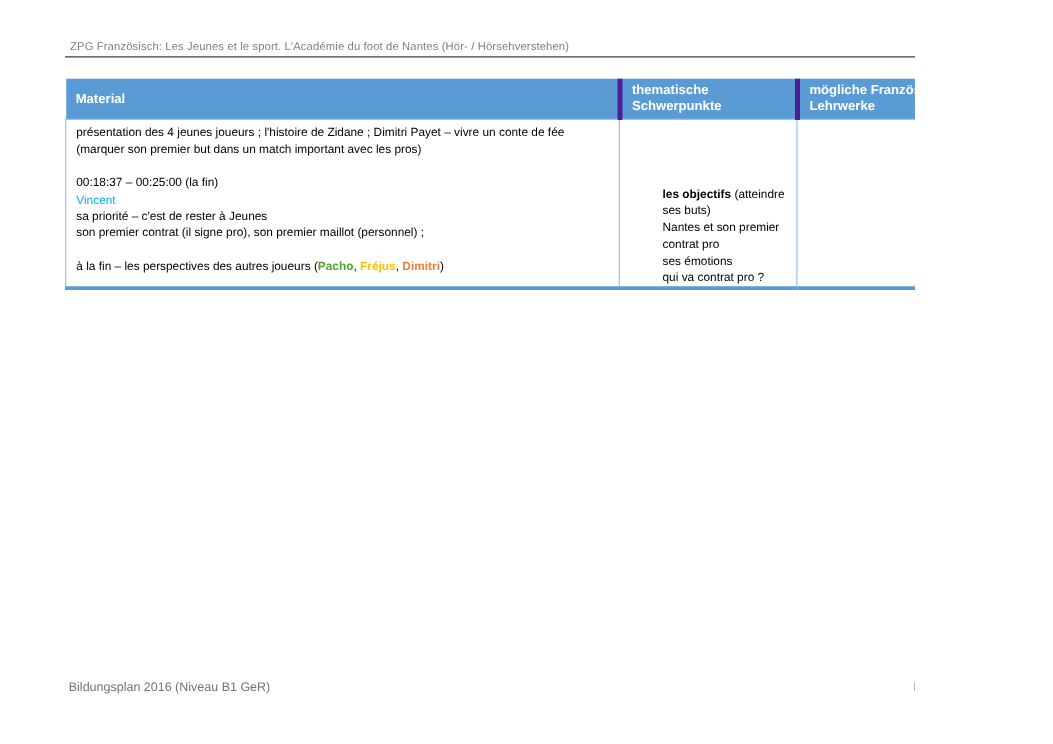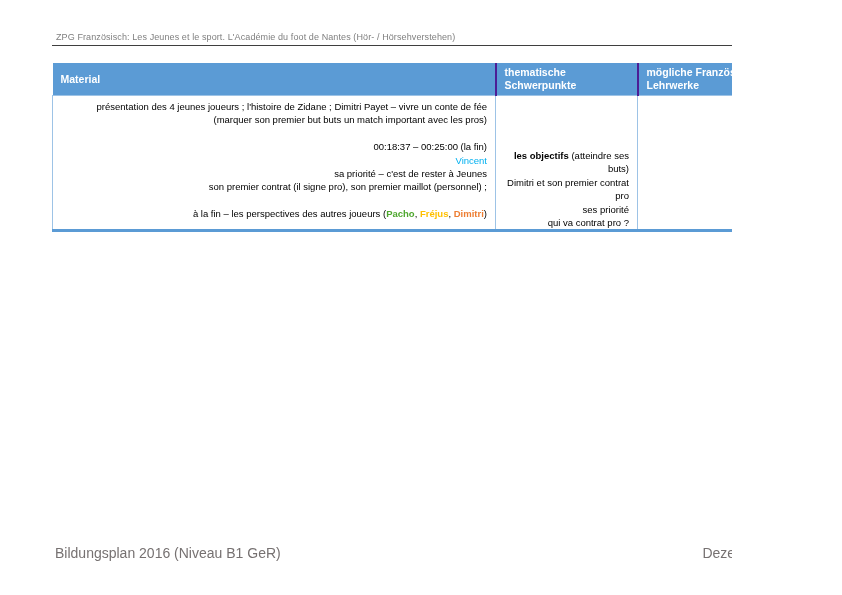--- a/index.html
+++ b/index.html
@@ -14,35 +14,35 @@
   .doc-title { color:#7f7f7f; padding-left:4px; letter-spacing:0.1px; }
   .doc-page  { color:#2E74B5; font-weight:normal; text-decoration:underline;
                text-decoration-thickness:1.5px; padding-right:14px; }
 
   
   .content-table { position:absolute; left:52px; top:63px; width:736px;
                    border-collapse:collapse; table-layout:fixed; }
   .content-table .c1 { width:443px; } .content-table .c2 { width:142px; } .content-table .c3 { width:151px; }
   .content-table th { background:#5B9BD5; color:#ffffff; font-size:10.5px; font-weight:bold;
                       text-align:left; vertical-align:middle; padding:3px 8px; line-height:13px;
-                      height:32px; border-left:2px solid #4c1d95; }
+                      height:32px; border-left:4px solid #4c1d95; }
   .content-table th:first-child { border-left:none; }
   .content-table td { border:1px solid #9DC3E6; border-bottom:3px solid #5B9BD5;
                       vertical-align:top; padding:4px 8px 0 8px; height:135px;
                       font-size:9.5px; line-height:13.4px; color:#000; }
-  .line { min-height:13.4px;text-align:right; }
+  .line { min-height:13.4px; }
   .blank { height:13.4px; }
   .bold { font-weight:normal; }
   .vincent { color:#00B0F0; }
-  .schwerpunkte-block { padding-top:49px; }
+  .schwerpunkte-block { padding-top:49px;margin-left:26px; }
 
   
   .doc-footer { position:absolute; left:55px; top:545px; width:747px;
                 display:flex; justify-content:space-between;
-                font-size:14px; color:#767171; }
+                font-size:10px; color:#767171; }
 </style>
 </head>
 <body>
 
 <div class="page">
 
   <div class="doc-header">
     <span class="doc-title">ZPG Französisch: Les Jeunes et le sport. L'Académie du foot de Nantes (Hör- / Hörsehverstehen)</span>
     <span class="doc-page">Seite 20</span>
   </div>
@@ -57,34 +57,34 @@
       <tr>
         <th>Material</th>
         <th>thematische Schwerpunkte</th>
         <th>mögliche Französisch an Lehrwerke</th>
       </tr>
     </thead>
     <tbody>
       <tr>
         <td>
           <div class="line">présentation des 4 jeunes joueurs ; l'histoire de Zidane ; Dimitri Payet – vivre un conte de fée</div>
-          <div class="line">(marquer son premier but buts un match important avec les pros)</div>
+          <div class="line">(marquer son premier but dans un match important avec les pros)</div>
           <div class="line blank"></div>
           <div class="line bold">00:18:37 – 00:25:00 (la fin)</div>
           <div class="line bold vincent">Vincent</div>
           <div class="line">sa priorité – c'est de rester à Jeunes</div>
           <div class="line">son premier contrat (il signe pro), son premier maillot (personnel) ;</div>
           <div class="line blank"></div>
           <div class="line"><span style="color: rgb(0, 0, 0);">à la fin – les perspectives des autres joueurs (</span><span style="color: rgb(78, 167, 46); font-weight: bold;">Pacho</span><span style="color: rgb(0, 0, 0);">, </span><span style="color: rgb(255, 192, 0); font-weight: bold;">Fréjus</span><span style="color: rgb(0, 0, 0);">, </span><span style="color: rgb(237, 125, 49); font-weight: bold;">Dimitri</span><span style="color: rgb(0, 0, 0);">)</span></div>
         </td>
         <td>
           <div class="schwerpunkte-block">
             <div class="line"><span style="color: rgb(0, 0, 0); font-weight: bold;">les objectifs</span><span style="color: rgb(0, 0, 0);"> (atteindre ses buts)</span></div>
-            <div class="line bold">Dimitri et son premier contrat pro</div>
-            <div class="line bold">ses priorité</div>
+            <div class="line bold">Nantes et son premier contrat pro</div>
+            <div class="line bold">ses émotions</div>
             <div class="line bold">qui va contrat pro ?</div>
           </div>
         </td>
         <td></td>
       </tr>
     </tbody>
   </table>
 
   <div class="doc-footer">
     <span>Bildungsplan 2016 (Niveau B1 GeR)</span>

